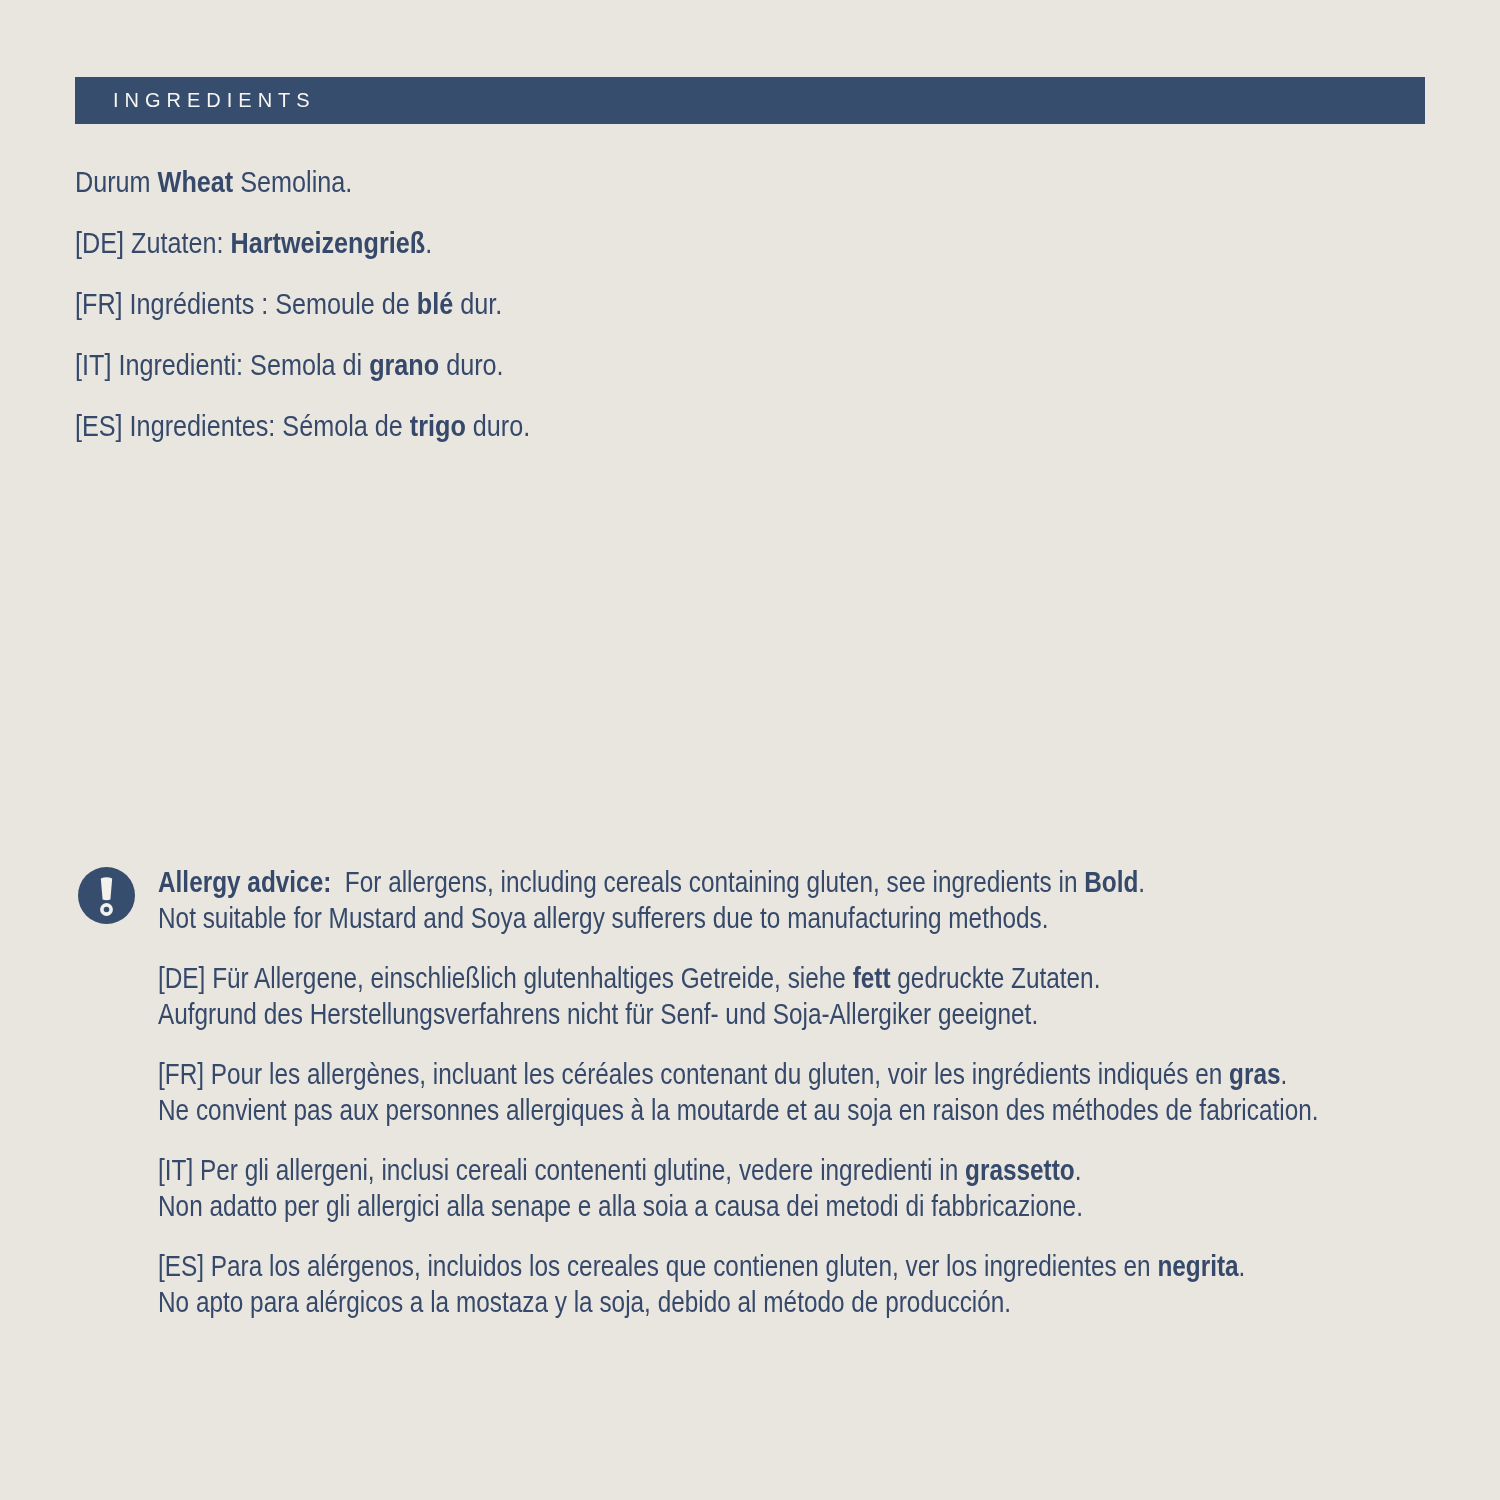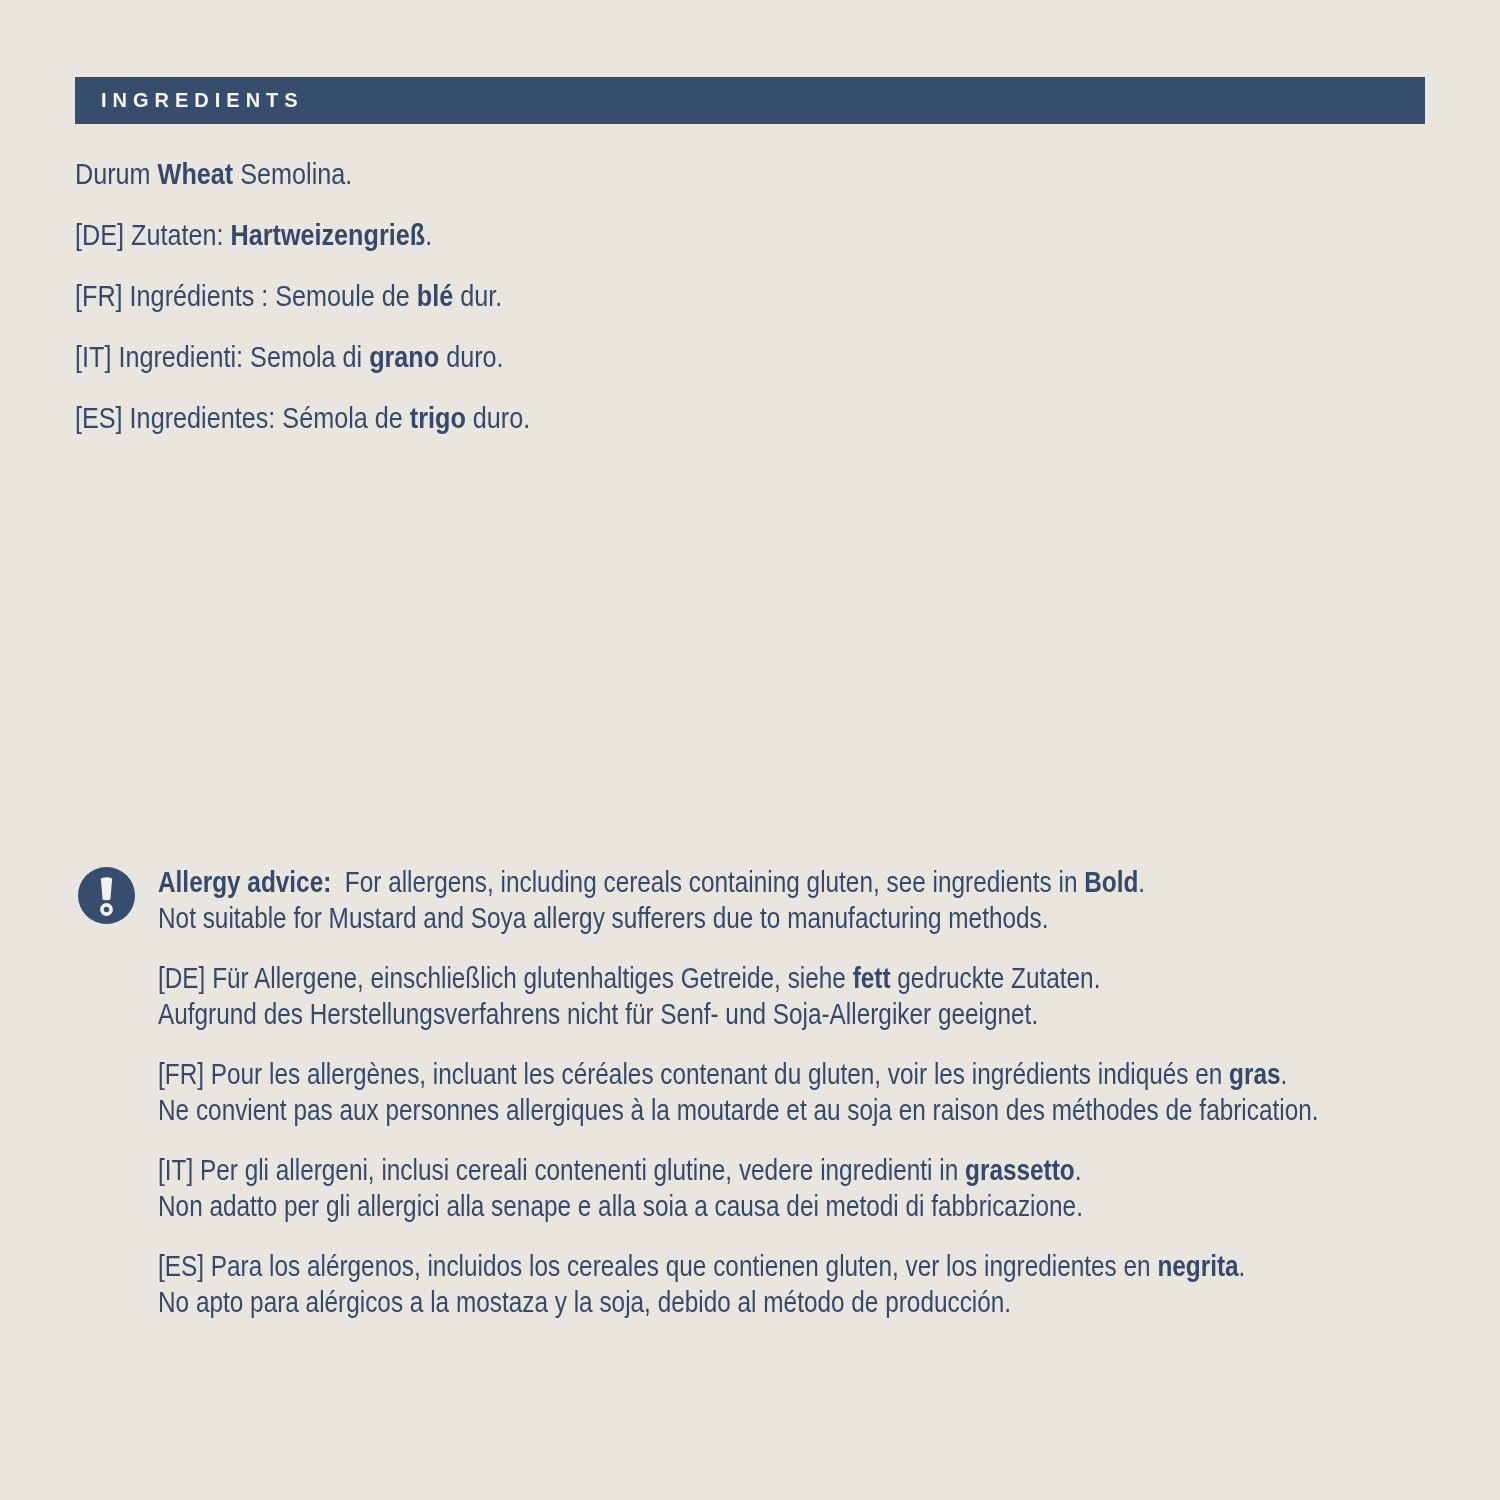--- a/index.html
+++ b/index.html
@@ -22,31 +22,31 @@
     top: 77px;
     width: 1350px;
     height: 47px;
     background: #374d6d;
     display: flex;
     align-items: center;
   }
   .title-bar .title {
     color: #f7f6f2;
     font-size: 20px;
-    font-weight: bold;
+    font-weight: normal;
     letter-spacing: 6px;
-    padding-left: 26px;
+    padding-left: 38px;
     line-height: 47px;
   }
 
   
   .ingredients {
     position: absolute;
     left: 75px;
-    top: 143px;
+    top: 151px;
   }
   .ing-line {
     font-size: 30px;
     line-height: 61px;
     white-space: nowrap;
     transform: scaleX(0.84);
     transform-origin: 0 50%;
     color: #36496b;
   }
 

